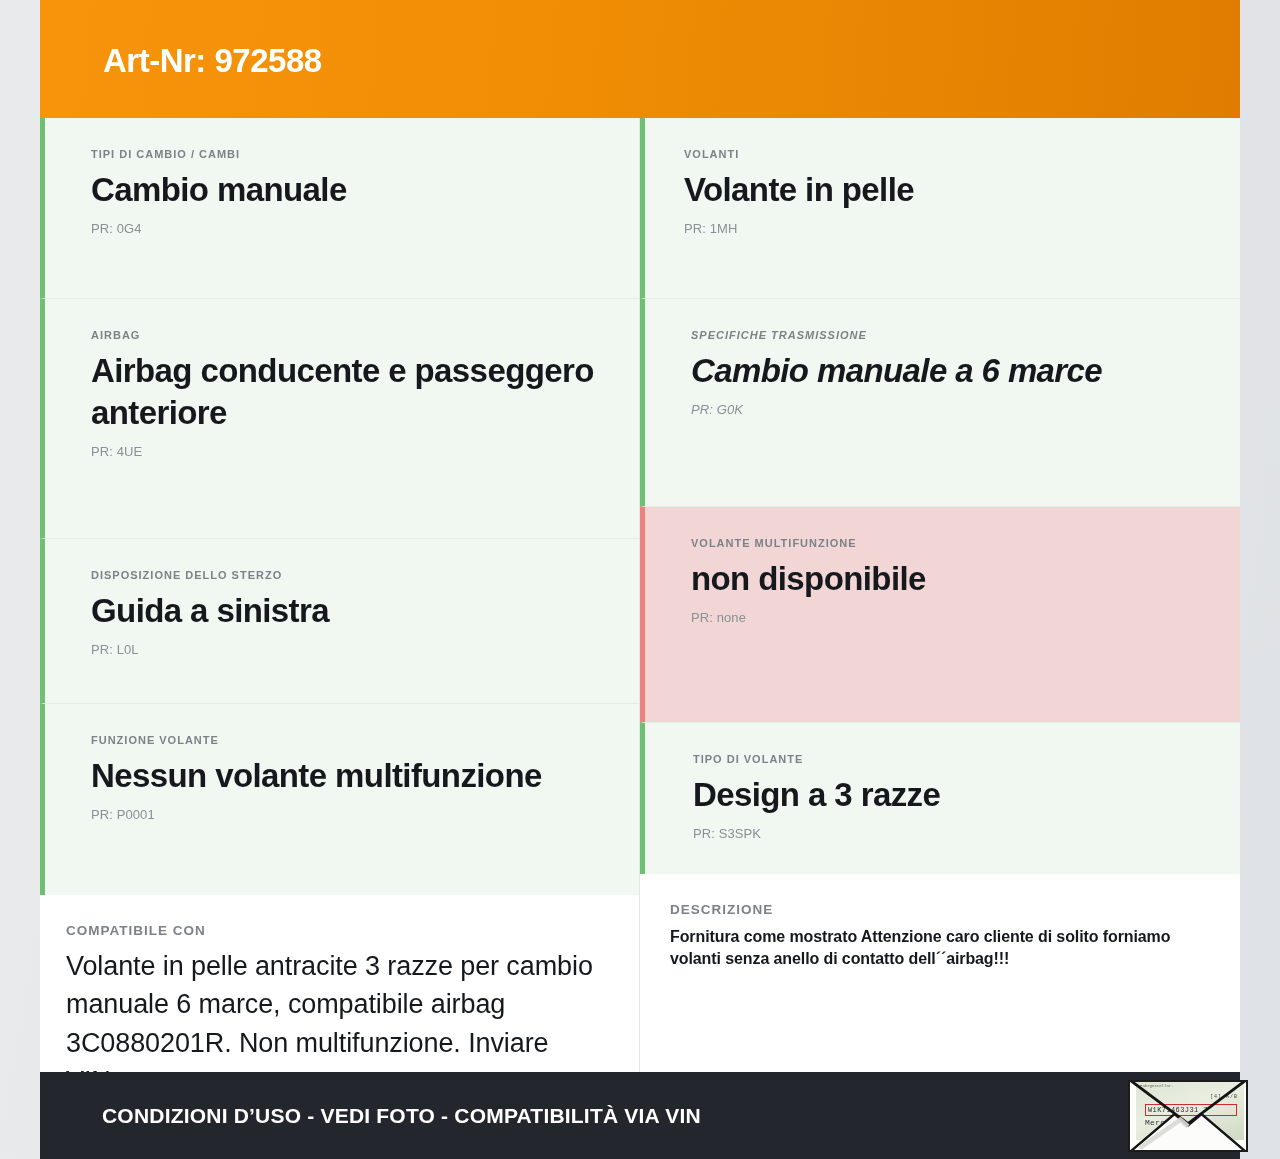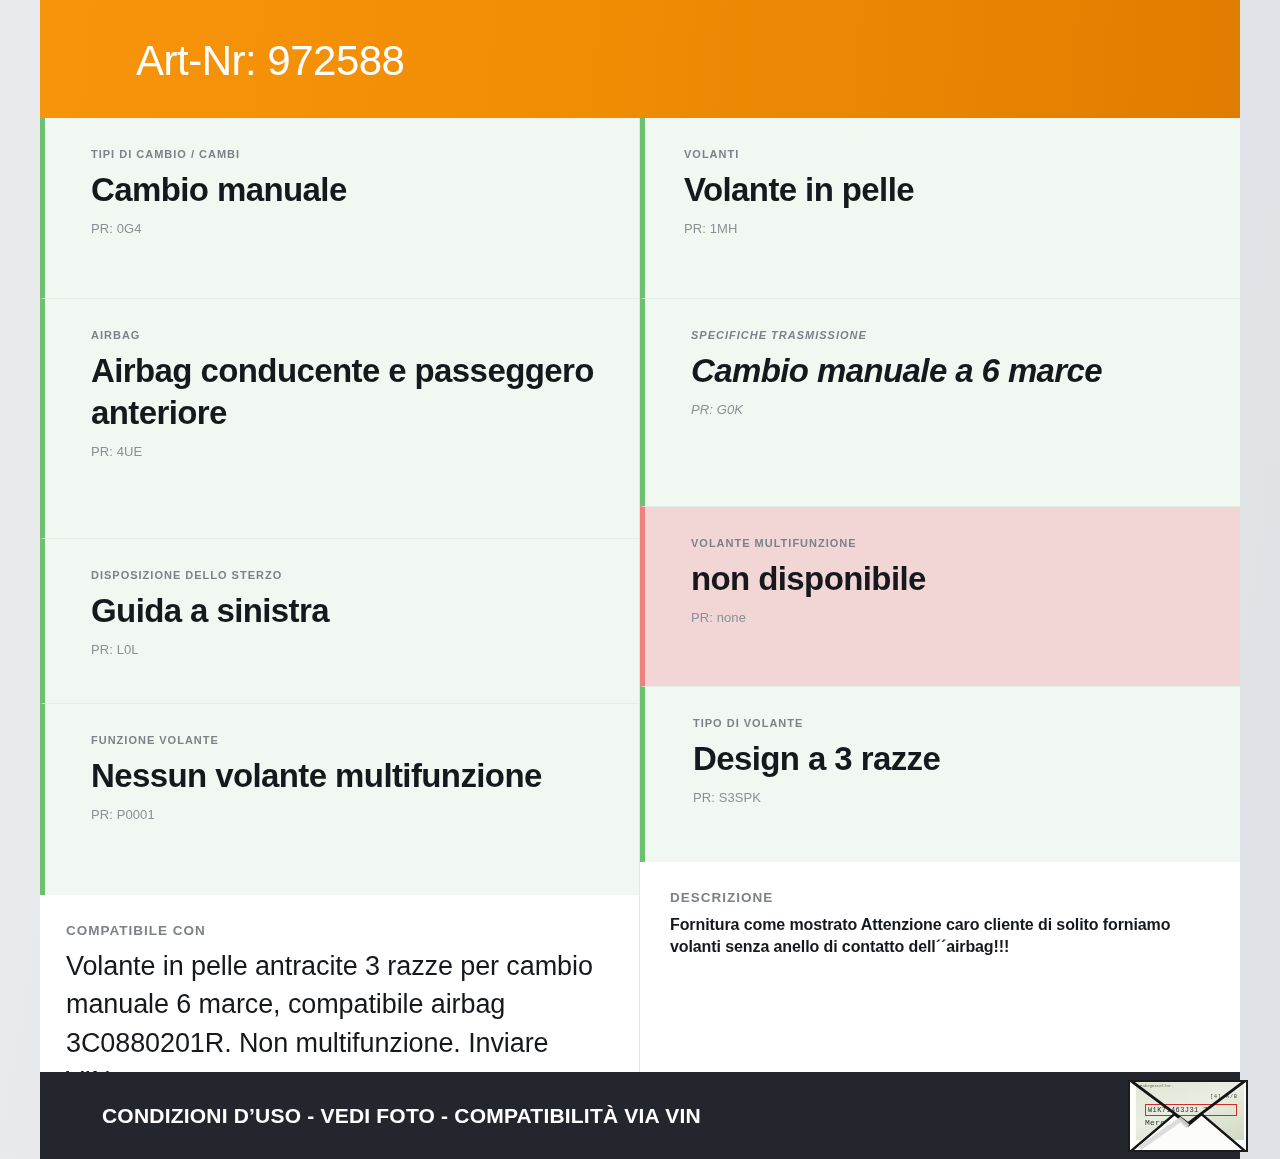--- a/index.html
+++ b/index.html
@@ -24,24 +24,24 @@
     left: 40px;
     top: 0;
     width: 1200px;
     height: 118px;
     background: linear-gradient(95deg, #f7940b 0%, #f08d05 45%, #e07d00 100%);
     display: flex;
     align-items: center;
   }
   .header-title {
     color: #ffffff;
-    font-size: 42px;
-    font-weight: normal;
+    font-size: 33px;
+    font-weight: bold;
     letter-spacing: -0.5px;
-    margin-left: 96px;
+    margin-left: 63px;
     margin-top: 4px;
   }
 
   
   .columns {
     position: absolute;
     left: 40px;
     top: 118px;
     width: 1200px;
     display: flex;
@@ -89,22 +89,22 @@
   }
 
   
   .h-a { height: 180px; }
   .h-b { height: 240px; }
   .h-c { height: 165px; }
   .h-d { height: 192px; }
 
   .h-e { height: 180px; padding-left: 39px; }
   .h-f { height: 208px; font-style: italic; }
-  .h-g { height: 180px; }
-  .h-h { height: 176px; padding-left: 48px; }
+  .h-g { height: 216px; }
+  .h-h { height: 152px; padding-left: 48px; }
 
   
   .textblock {
     background: #ffffff;
     padding: 28px 40px 30px 26px;
   }
   .col-right .textblock { padding-left: 30px; padding-right: 20px; }
 
   .tb-label {
     color: #7c8288;

